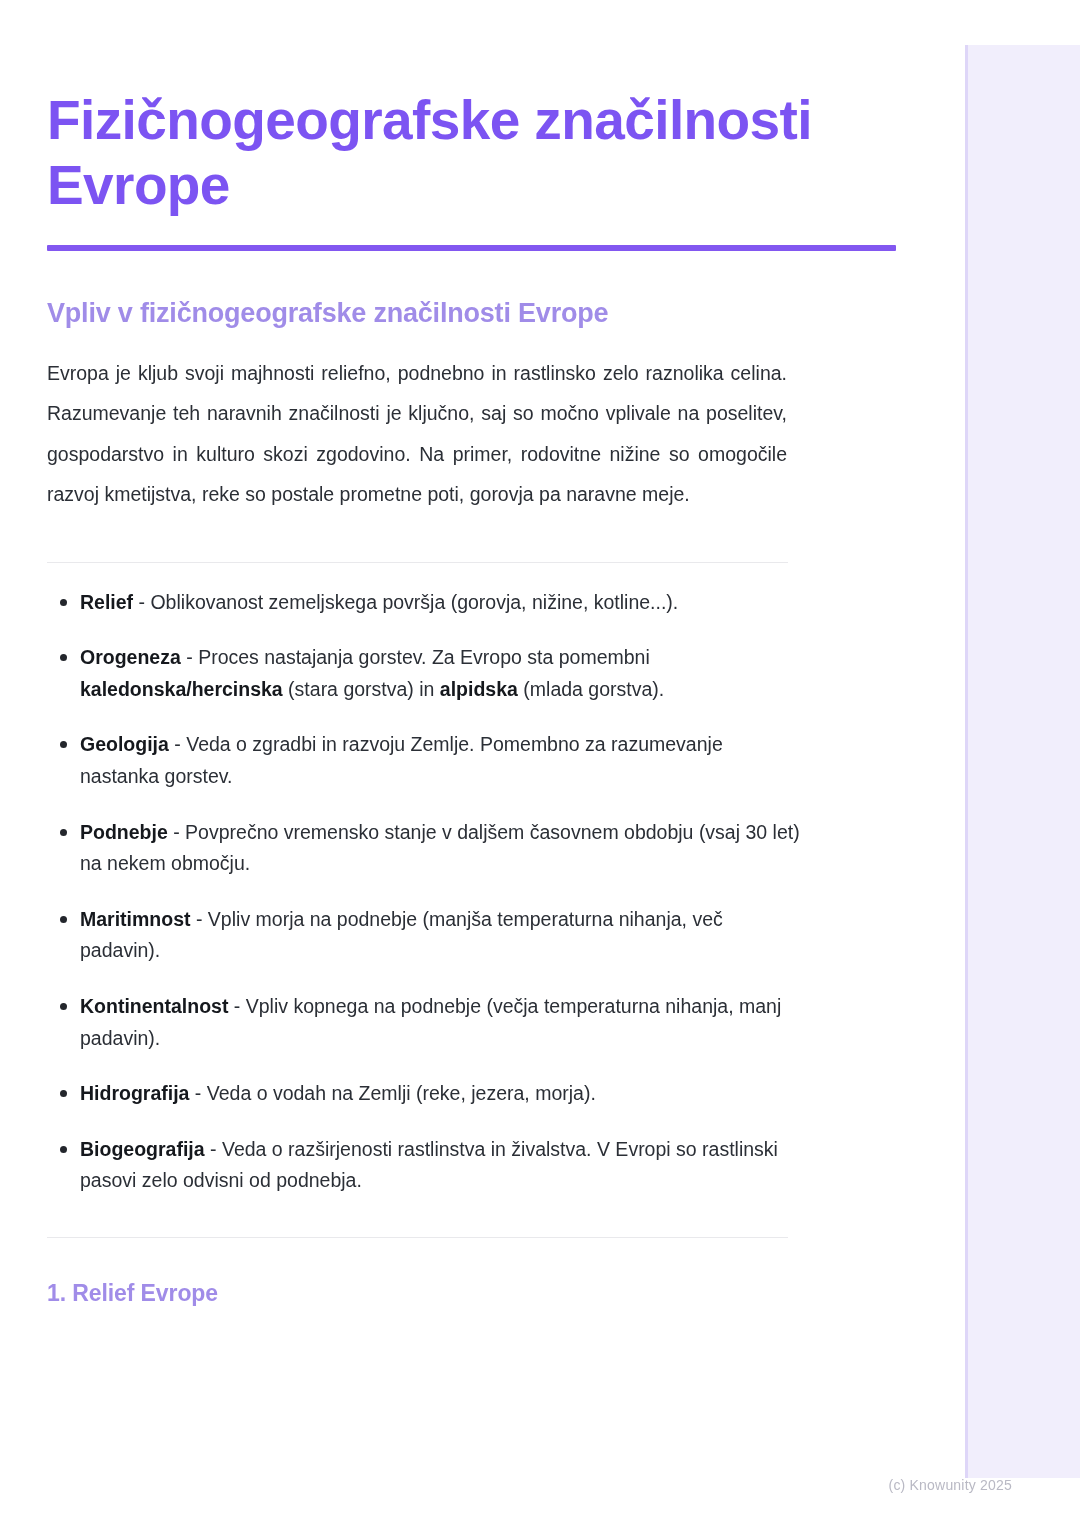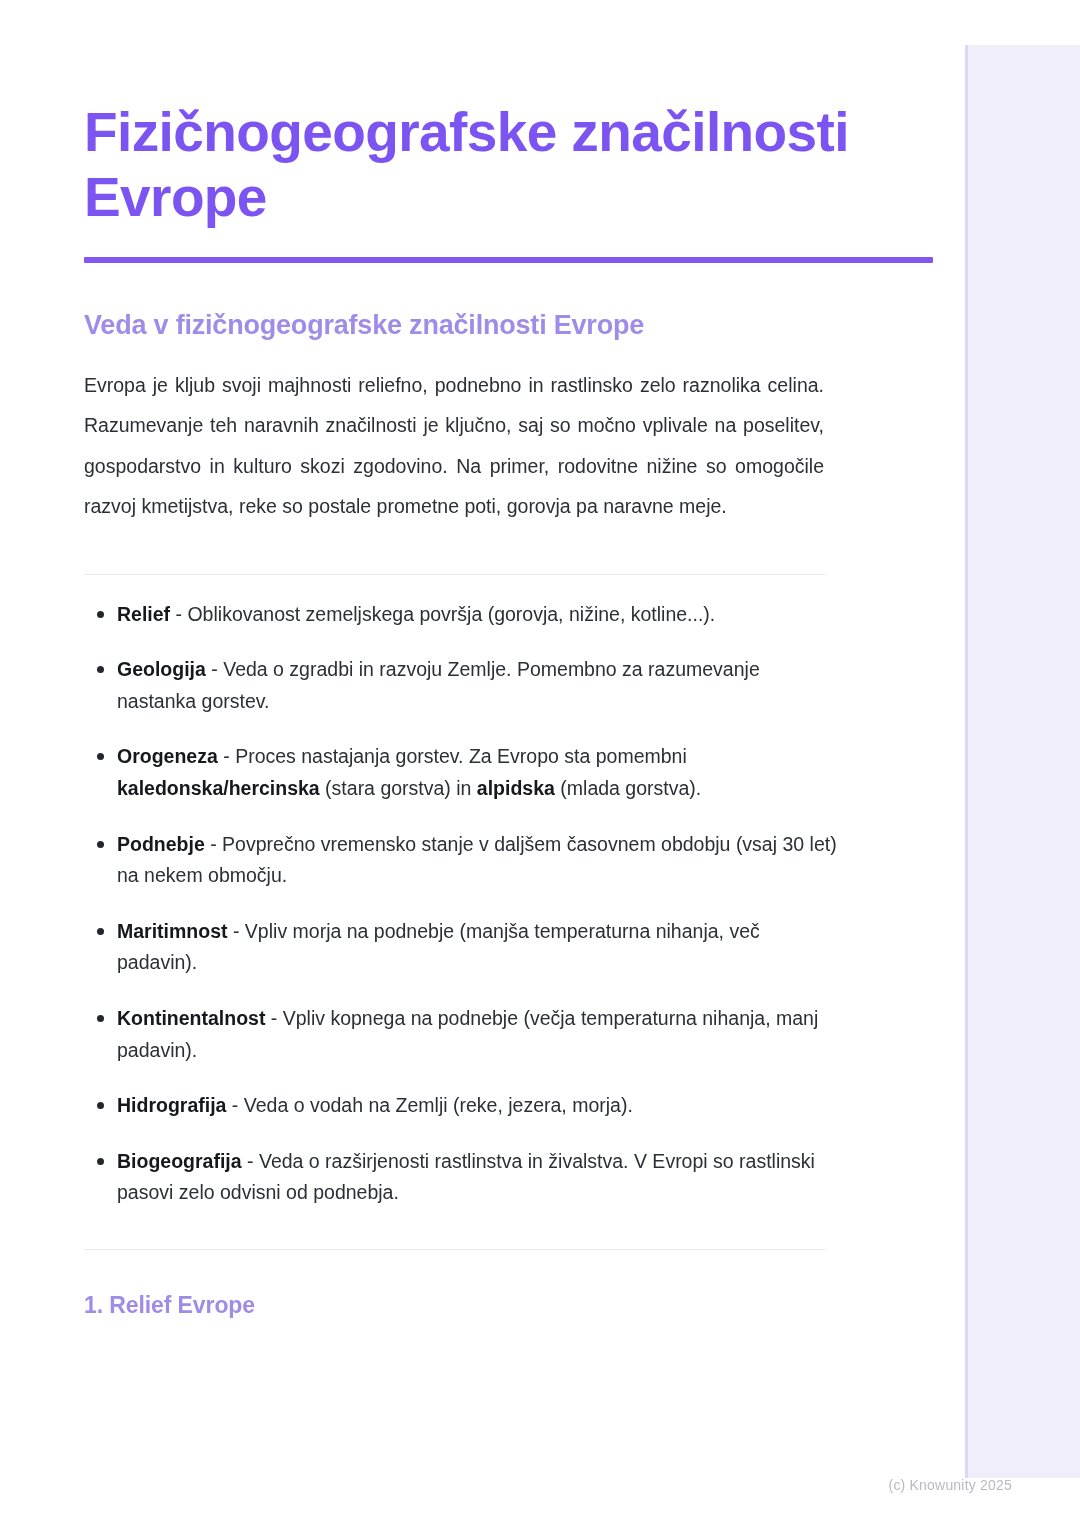--- a/index.html
+++ b/index.html
@@ -24,26 +24,26 @@
     right: 0;
     width: 112px;
     height: 1433px;
     background: #f1eefc;
     border-left: 3px solid #ded6f8;
     z-index: 0;
   }
 
   .page {
     position: absolute;
-    top: 12px;
+    top: 0;
     left: 0;
     width: 1080px;
     height: 1228px;
     box-sizing: border-box;
-    padding: 88px 0 0 84px;
+    padding: 88px 0 0 47px;
     z-index: 2;
   }
 
   
   .doc-title {
     margin: 0;
     width: 855px;
     font-size: 55px;
     line-height: 1.18;
     font-weight: 700;
@@ -143,31 +143,31 @@
 <body>
 
 <div class="page-edge-strip"></div>
 
 <div class="page">
 
   <h1 class="doc-title">Fizičnogeografske značilnosti Evrope</h1>
 
   <hr class="title-rule">
 
-  <h2 class="section-h2">Veda v fizičnogeografske značilnosti Evrope</h2>
+  <h2 class="section-h2">Vpliv v fizičnogeografske značilnosti Evrope</h2>
 
   <p class="body-para">Evropa je kljub svoji majhnosti reliefno, podnebno in rastlinsko zelo raznolika celina. Razumevanje teh naravnih značilnosti je ključno, saj so močno vplivale na poselitev, gospodarstvo in kulturo skozi zgodovino. Na primer, rodovitne nižine so omogočile razvoj kmetijstva, reke so postale prometne poti, gorovja pa naravne meje.</p>
 
   <hr class="soft-divider divider-gap-a">
 
 
   <ul class="terms-list" id="terms-list">
       <li><span class="dot"></span><b>Relief</b><span> - </span><span>Oblikovanost zemeljskega površja (gorovja, nižine, kotline...).</span></li>
+      <li><span class="dot"></span><b>Orogeneza</b><span> - </span><span>Proces nastajanja gorstev. Za Evropo sta pomembni </span><b>kaledonska/hercinska</b><span> (stara gorstva) in </span><b>alpidska</b><span> (mlada gorstva).</span></li>
       <li><span class="dot"></span><b>Geologija</b><span> - </span><span>Veda o zgradbi in razvoju Zemlje. Pomembno za razumevanje nastanka gorstev.</span></li>
-      <li><span class="dot"></span><b>Orogeneza</b><span> - </span><span>Proces nastajanja gorstev. Za Evropo sta pomembni </span><b>kaledonska/hercinska</b><span> (stara gorstva) in </span><b>alpidska</b><span> (mlada gorstva).</span></li>
       <li><span class="dot"></span><b>Podnebje</b><span> - </span><span>Povprečno vremensko stanje v daljšem časovnem obdobju (vsaj 30 let) na nekem območju.</span></li>
       <li><span class="dot"></span><b>Maritimnost</b><span> - </span><span>Vpliv morja na podnebje (manjša temperaturna nihanja, več padavin).</span></li>
       <li><span class="dot"></span><b>Kontinentalnost</b><span> - </span><span>Vpliv kopnega na podnebje (večja temperaturna nihanja, manj padavin).</span></li>
       <li><span class="dot"></span><b>Hidrografija</b><span> - </span><span>Veda o vodah na Zemlji (reke, jezera, morja).</span></li>
       <li><span class="dot"></span><b>Biogeografija</b><span> - </span><span>Veda o razširjenosti rastlinstva in živalstva. V Evropi so rastlinski pasovi zelo odvisni od podnebja.</span></li>
     </ul>
 
   <hr class="soft-divider divider-gap-b">
 
 

